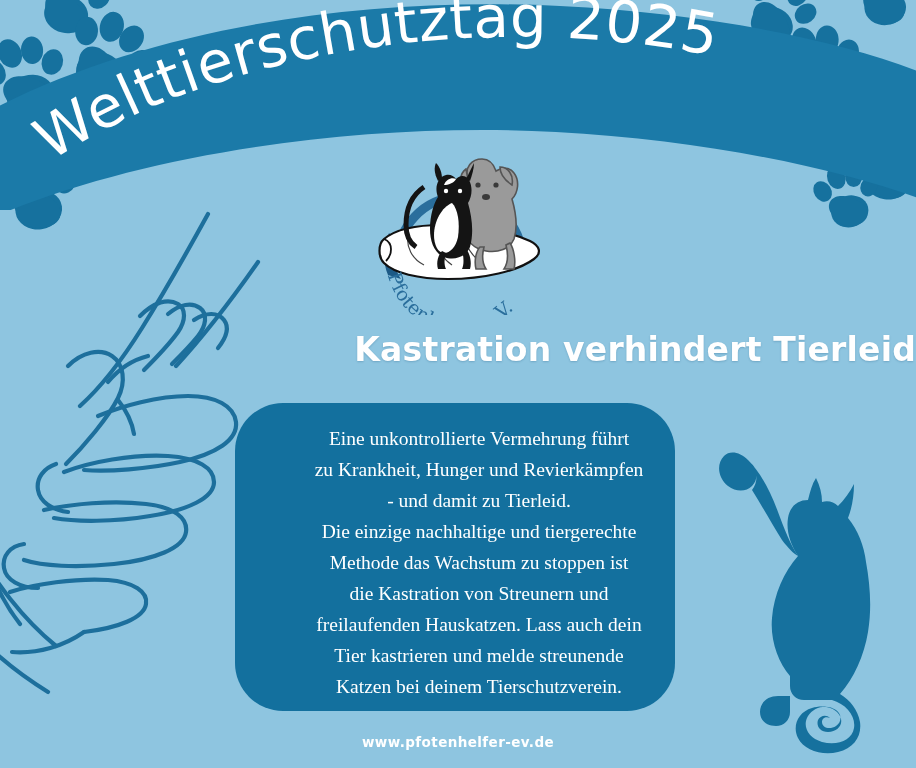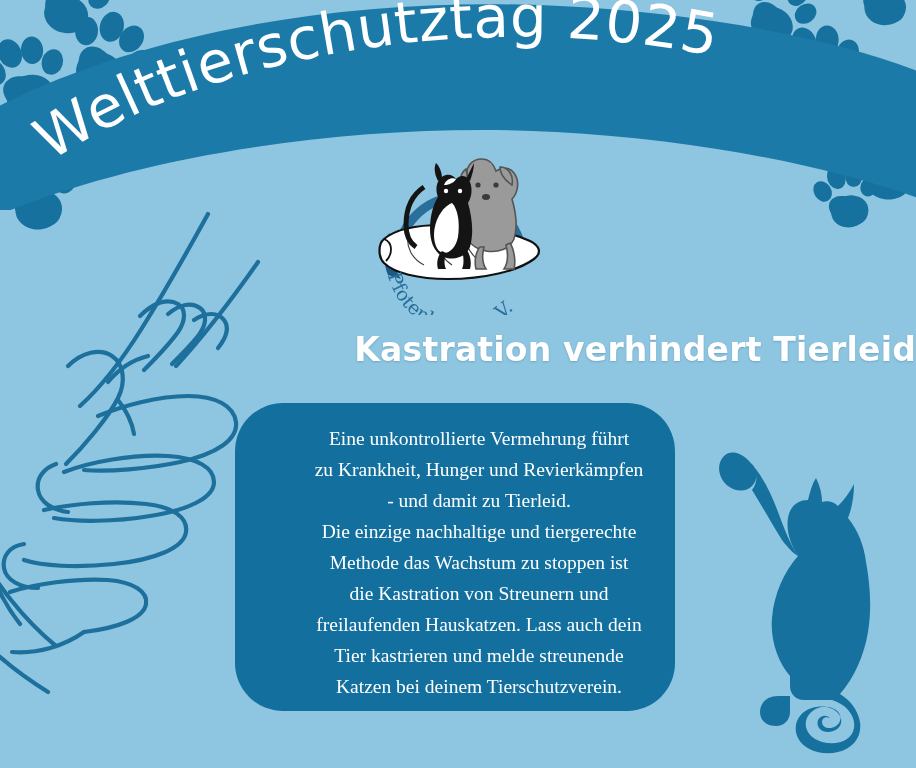--- a/index.html
+++ b/index.html
@@ -231,14 +231,15 @@
 zu Krankheit, Hunger und Revierkämpfen
 - und damit zu Tierleid.
 Die einzige nachhaltige und tiergerechte
 Methode das Wachstum zu stoppen ist
 die Kastration  von Streunern und
 freilaufenden Hauskatzen. Lass auch dein
 Tier kastrieren und melde streunende
 Katzen bei deinem Tierschutzverein.</div>
   </div>
 
+  <div id="footer">www.pfotenhelfer-ev.de</div>
 
 </div>
 
 </body></html>

